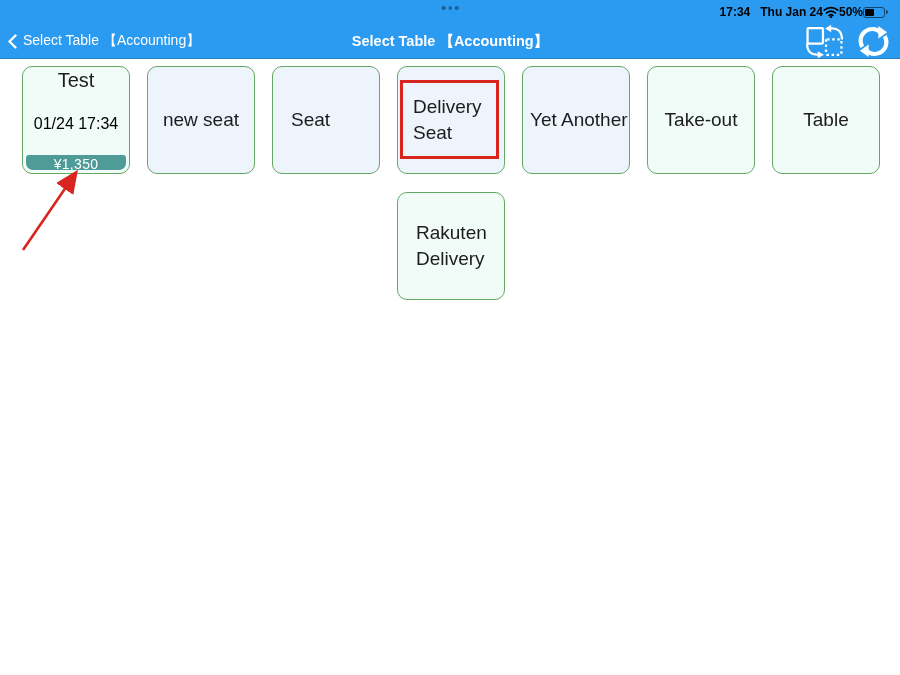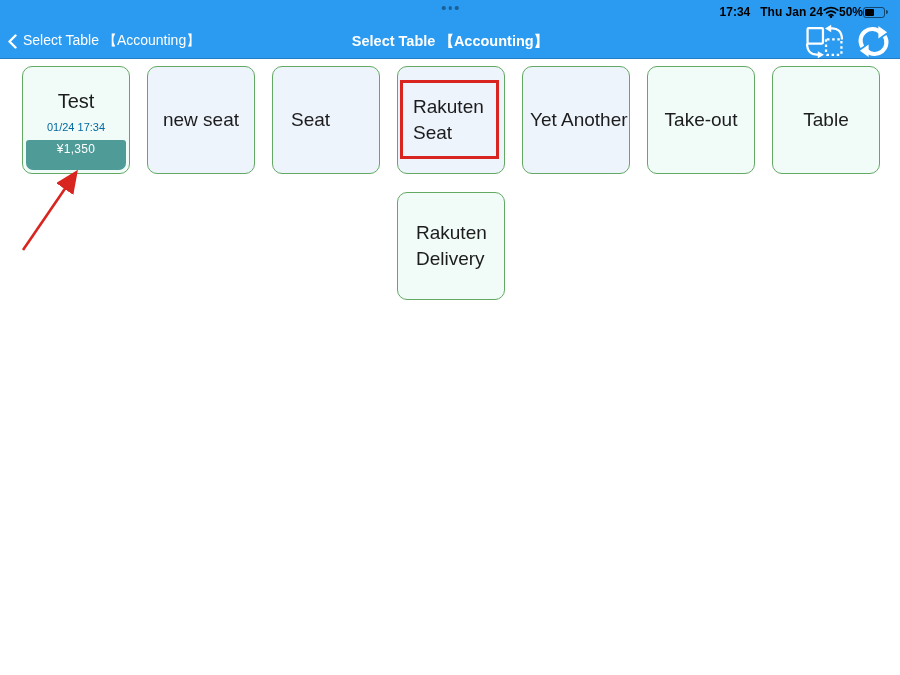--- a/index.html
+++ b/index.html
@@ -32,24 +32,24 @@
     grid-template-columns:repeat(7,108px);grid-auto-rows:108px;column-gap:17px;row-gap:18px}
   .card{border:1.5px solid var(--card-border);border-radius:10px;box-sizing:border-box;
     font-size:19px;color:#1c1c1e;position:relative;display:flex;align-items:center;
     line-height:1.35;cursor:pointer}
   .mint{background:var(--card-mint)}
   .blue{background:var(--card-blue)}
   .align-center{justify-content:center;text-align:center}
   .pl-5{padding-left:18px}.pl-7{padding-left:7px}.pl-13{padding-left:18px}.pl-15{padding-left:15px}
   .col4{grid-column:4}
   .card-test{flex-direction:column;justify-content:flex-start;align-items:center}
-  .test-name{margin-top:21px;font-size:20px}
-  .test-time{position:absolute;bottom:38px;left:0;width:100%;text-align:center;font-size:11px;color:#0369a1}
-  .test-badge{position:absolute;bottom:3px;left:3px;right:3px;height:30px;background:var(--badge-teal);
-    color:#fff;font-size:12px;line-height:19px;text-align:center;border-radius:3px 3px 7px 7px;
+  .test-name{font-size:20px}
+  .test-time{position:absolute;bottom:38px;left:0;width:100%;text-align:center;font-size:16px;color:#000000}
+  .test-badge{position:absolute;bottom:3px;left:3px;right:3px;height:15px;background:var(--badge-teal);
+    color:#fff;font-size:14px;line-height:19px;text-align:center;border-radius:3px 3px 7px 7px;
     letter-spacing:.3px}
   
   .red-box{position:absolute;left:400px;top:80px;width:99px;height:79px;box-sizing:border-box;
     border:3px solid var(--annotation-red);z-index:6;pointer-events:none}
   .arrow-svg{position:absolute;left:15px;top:165px;z-index:6;pointer-events:none}
 </style>
 </head>
 <body>
 
 <div class="status-bar">
@@ -123,21 +123,21 @@
 
   <div class="card blue align-center">
     <span>new seat</span>
   </div>
 
   <div class="card blue pl-5">
     <span>Seat</span>
   </div>
 
   <div class="card blue pl-15">
-    <span>Rakuten Seat</span>
+    <span>Delivery Seat</span>
   </div>
 
   <div class="card blue pl-7">
     <span>Yet Another</span>
   </div>
 
   <div class="card mint align-center">
     <span>Take-out</span>
   </div>
 

